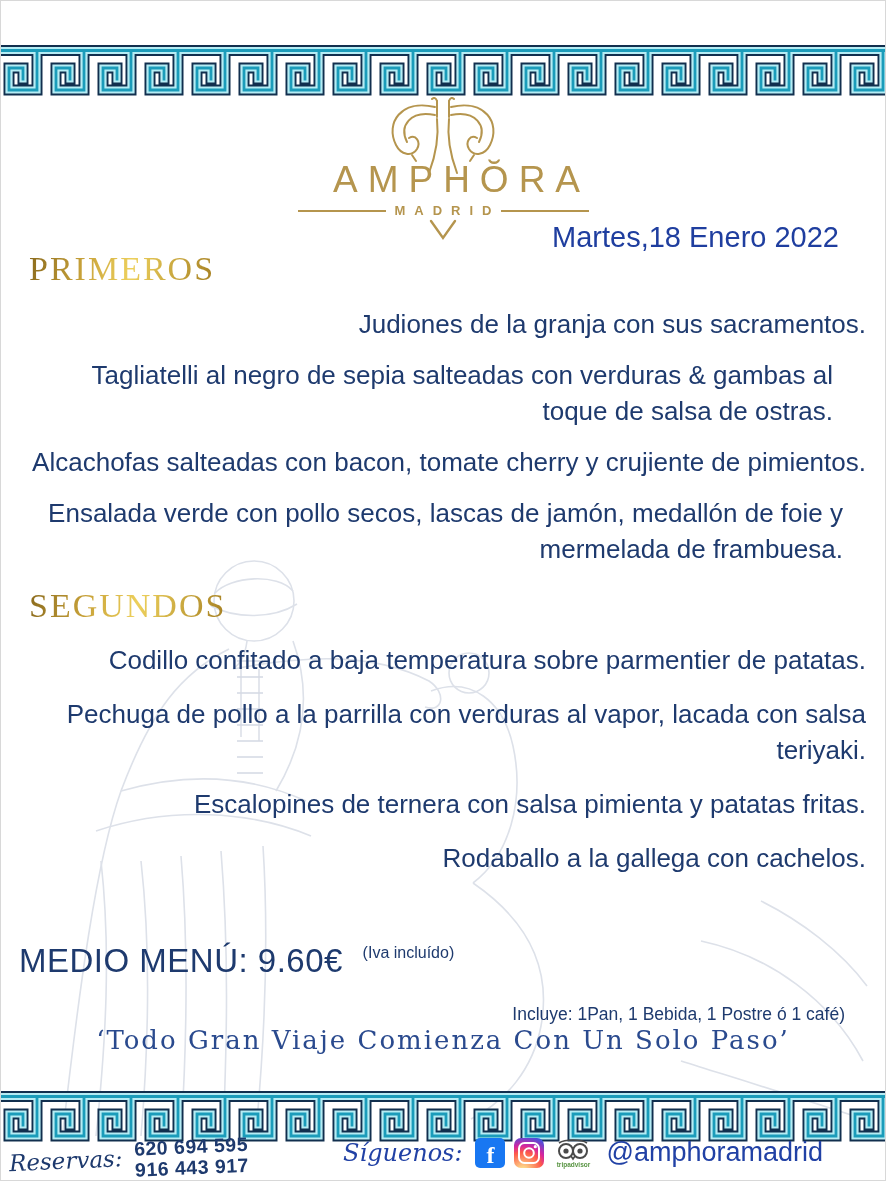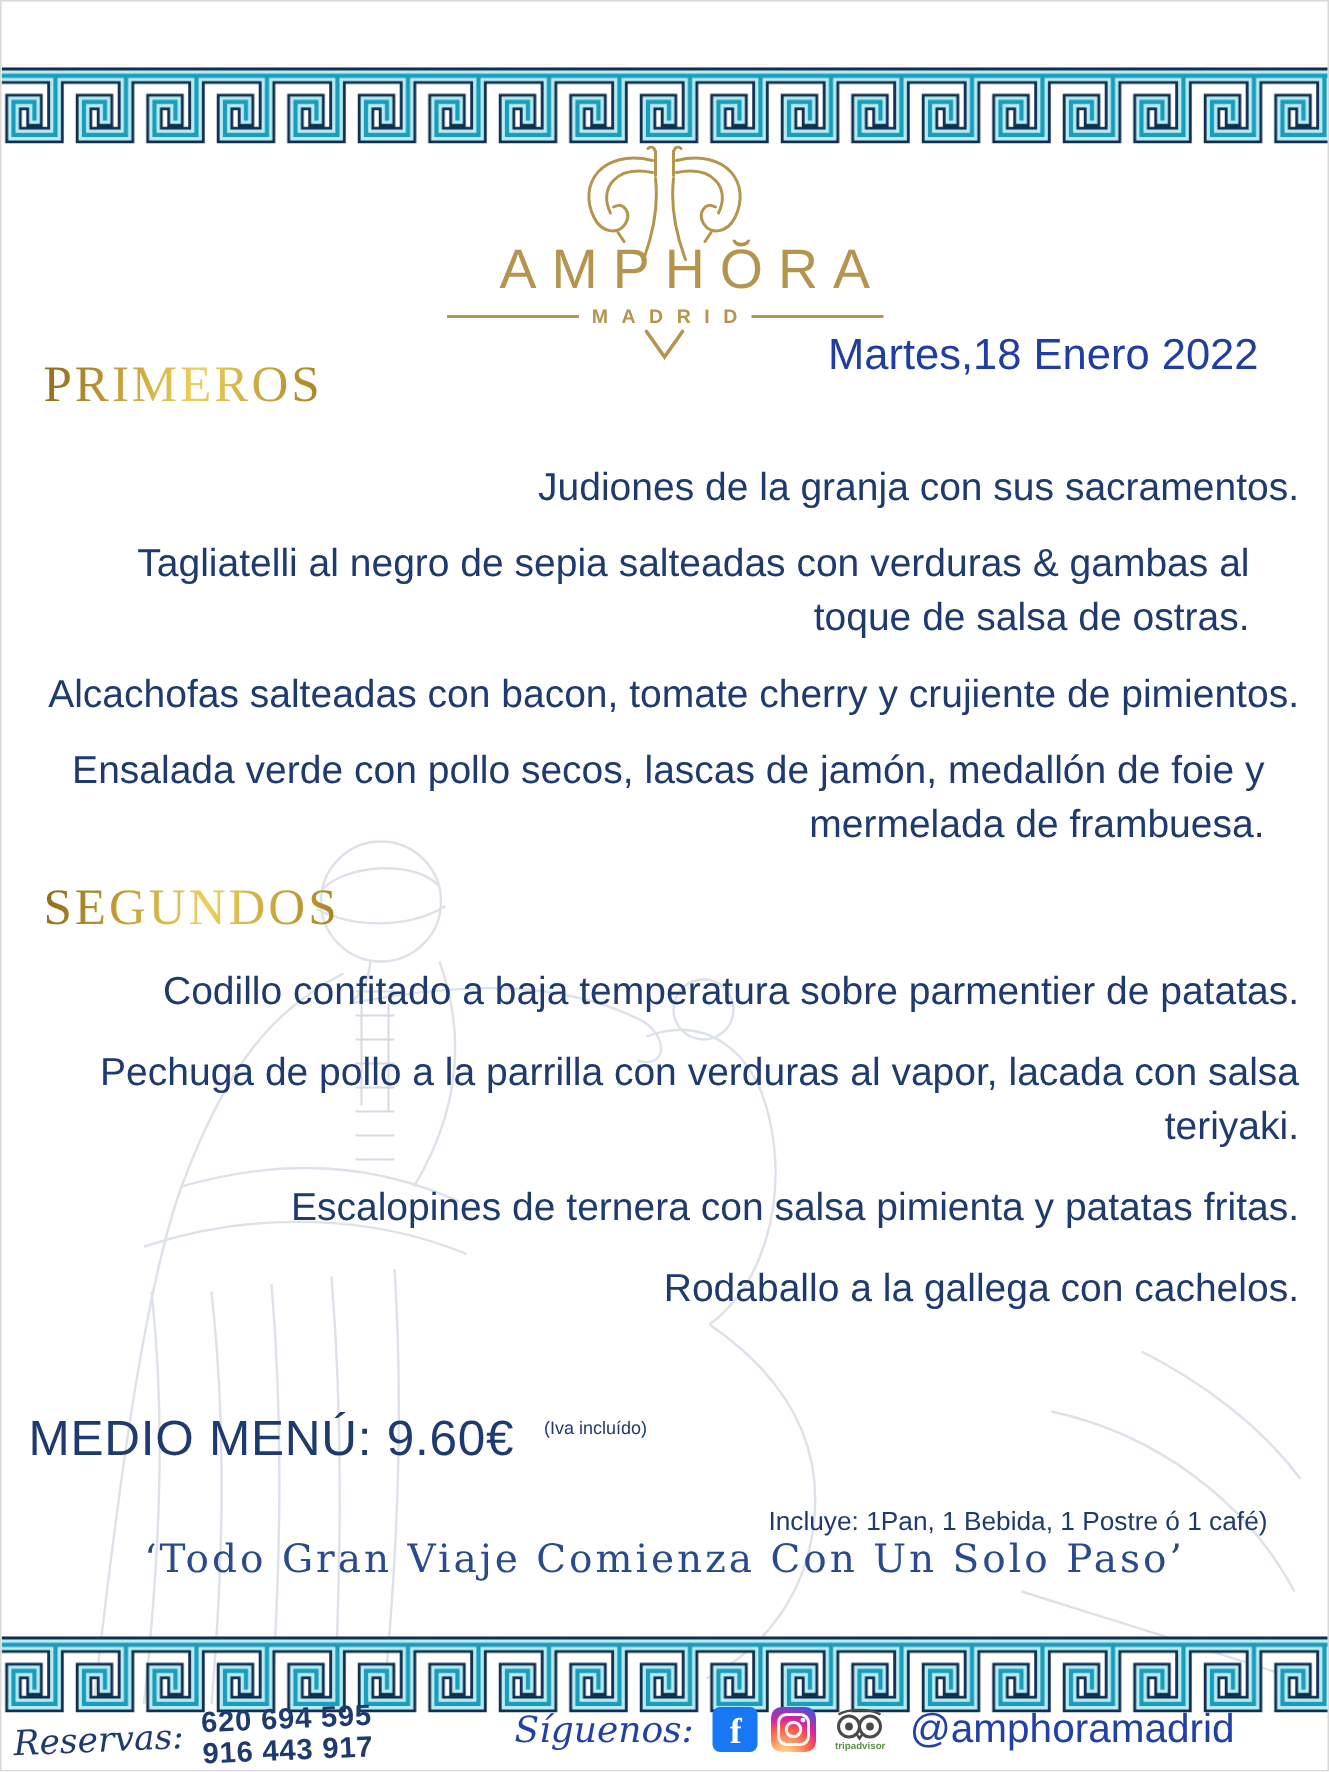--- a/index.html
+++ b/index.html
@@ -28,34 +28,34 @@
   .logo-city{font-size:13px;letter-spacing:9px;padding-left:9px;color:var(--gold);font-weight:700;}
   .logo-foot{display:block;margin:1px auto 0;}
 
   .date{position:absolute;top:220px;right:46px;font-size:29px;color:var(--date_blue);
         letter-spacing:0px;}
 
   .section-title{position:absolute;left:28px;font-size:34px;letter-spacing:2px;
         font-family:"Liberation Serif",serif;font-weight:400;
         background:linear-gradient(100deg,var(--gold_dark) 0%,#c9a33a 30%,var(--gold_light) 55%,#a57f22 100%);
         -webkit-background-clip:text;background-clip:text;color:transparent;}
-  .title-primeros{top:237px;}
+  .title-primeros{top:249px;}
   .title-segundos{top:586px;}
 
   .menu-list{position:absolute;left:0;width:100%;text-align:center;color:var(--navy_text);}
   .list-primeros{top:305px;}
   .list-segundos{top:641px;}
   .menu-item{font-size:26px;line-height:36px;margin:0 auto 15px;max-width:846px;text-align:right;}
   .list-segundos .menu-item{margin-bottom:18px;}
   .w-tagliatelli{max-width:780px;}
   .w-ensalada{max-width:800px;}
 
   .pricing{position:absolute;left:18px;top:931px;color:var(--navy_text);
            font-size:33px;line-height:41px;letter-spacing:0.5px;}
-  .iva-note{font-size:12px;vertical-align:14px;margin-left:10px;letter-spacing:0;}
+  .iva-note{font-size:16px;vertical-align:14px;margin-left:10px;letter-spacing:0;}
   .includes{position:absolute;right:40px;top:964px;font-size:17.5px;color:var(--navy_text);margin-top:39px;}
 
   .quote{position:absolute;left:0;top:1012px;width:100%;text-align:center;
          font-family:"DejaVu Serif",serif;font-size:26px;letter-spacing:2px;
          color:var(--quote_blue);margin-top:12px;}
 
   .footer-left{position:absolute;left:8px;top:1138px;display:flex;gap:12px;align-items:flex-start;
          transform:rotate(-2.5deg);color:var(--navy_text);}
   .reservas-label{font-family:"DejaVu Serif",serif;font-style:italic;font-size:23px;margin-top:6px;}
   .phones{font-weight:700;font-size:19.5px;line-height:21px;letter-spacing:0.5px;}

